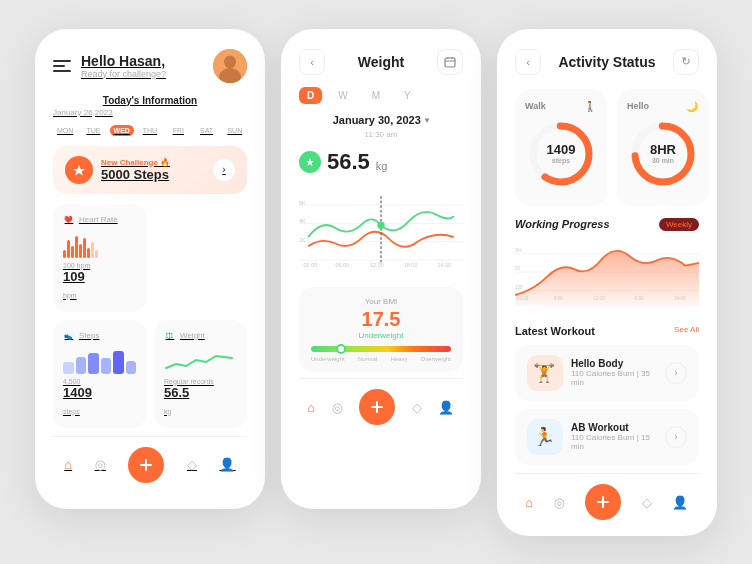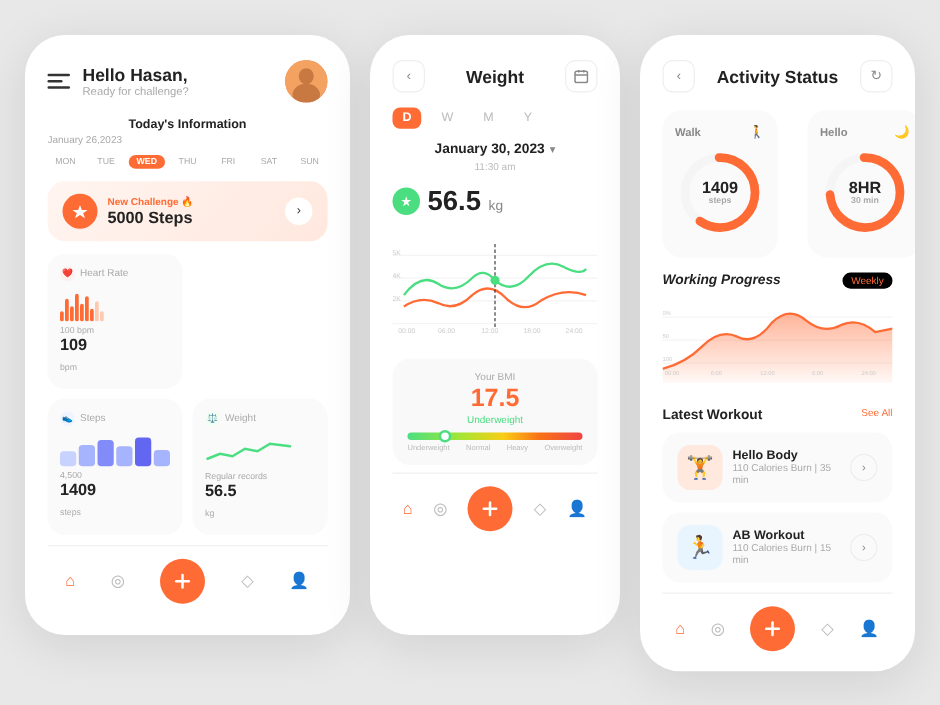--- a/index.html
+++ b/index.html
@@ -17,21 +17,21 @@
       gap: 16px;
       align-items: flex-start;
     }
     .phone-card {
       background: #fff;
       border-radius: 32px;
       box-shadow: 0 8px 40px rgba(0,0,0,0.10);
       overflow: hidden;
       padding: 20px 18px 16px;
     }
-    .phone-card.card1 { width: 260px; min-height: 480px; }
+    .phone-card.card1 { width: 230px; min-height: 480px; text-decoration: underline; }
     .phone-card.card2 { width: 200px; min-height: 480px; }
     .phone-card.card3 { width: 220px; min-height: 480px; }
 
     
     .c1-header { display: flex; align-items: center; justify-content: space-between; margin-bottom: 12px; }
     .c1-menu-icon { display: flex; flex-direction: column; gap: 3px; }
     .c1-menu-icon span { display: block; width: 18px; height: 2px; background: #333; border-radius: 2px; }
     .c1-menu-icon span:nth-child(2) { width: 12px; }
     .c1-greeting { flex: 1; margin-left: 10px; }
     .c1-greeting .hello { font-size: 14px; font-weight: 700; color: #222; }
@@ -96,33 +96,33 @@
     .c2-bmi-bar { height: 6px; border-radius: 3px; background: linear-gradient(to right, #4ade80 0%, #a3e635 30%, #facc15 55%, #f97316 75%, #ef4444 100%); margin-bottom: 4px; position: relative; }
     .c2-bmi-indicator { position: absolute; top: -2px; left: 18%; width: 10px; height: 10px; border-radius: 50%; background: #fff; border: 2px solid #4ade80; }
     .c2-bmi-labels { display: flex; justify-content: space-between; font-size: 6px; color: #bbb; }
     .c2-bottom-nav { display: flex; justify-content: space-around; align-items: center; padding-top: 10px; border-top: 1px solid #f0f0f0; margin-top: 6px; }
     .c2-nav-fab { width: 36px; height: 36px; background: #ff6b35; border-radius: 50%; display: flex; align-items: center; justify-content: center; }
 
     
     .c3-header { display: flex; align-items: center; justify-content: space-between; margin-bottom: 14px; }
     .c3-nav-btn { width: 26px; height: 26px; border: 1.5px solid #eee; border-radius: 8px; display: flex; align-items: center; justify-content: center; font-size: 11px; color: #888; }
     .c3-title { font-size: 14px; font-weight: 700; color: #222; }
-    .c3-metric-row { display: grid; grid-template-columns: 1fr 1fr; gap: 24px; margin-bottom: 12px; }
+    .c3-metric-row { display: grid; grid-template-columns: 1fr 1fr; gap: 10px; margin-bottom: 12px; }
     .c3-metric-box { background: #fafafa; border-radius: 16px; padding: 12px 10px; }
     .c3-metric-header { display: flex; align-items: center; justify-content: space-between; margin-bottom: 6px; }
     .c3-metric-label { font-size: 9px; color: #888; font-weight: 600; }
     .c3-metric-icon { font-size: 10px; }
     .c3-gauge { width: 72px; height: 72px; margin: 0 auto 4px; position: relative; }
     .c3-gauge svg { width: 72px; height: 72px; }
     .c3-gauge-val { position: absolute; top: 50%; left: 50%; transform: translate(-50%, -50%); font-size: 13px; font-weight: 700; color: #222; text-align: center; line-height: 1.1; }
     .c3-gauge-unit { font-size: 7px; color: #aaa; display: block; }
     .c3-working-progress { margin-bottom: 12px; }
     .c3-wp-header { display: flex; align-items: center; justify-content: space-between; margin-bottom: 6px; }
     .c3-wp-title { font-size: 11px; font-weight: 700; color: #222; font-style: italic; }
-    .c3-wp-filter { font-size: 8px; color: #ff6b35; background: #000000; padding: 2px 7px; border-radius: 8px; cursor: pointer; }
+    .c3-wp-filter { font-size: 8px; color: #ff6b35; background: #7f1d1d; padding: 2px 7px; border-radius: 8px; cursor: pointer; }
     .c3-chart-area { width: 100%; height: 72px; }
     .c3-latest { margin-bottom: 6px; }
     .c3-latest-header { display: flex; justify-content: space-between; margin-bottom: 8px; }
     .c3-latest-title { font-size: 11px; font-weight: 700; color: #222; }
     .c3-see-all { font-size: 8px; color: #ff6b35; cursor: pointer; }
     .c3-workout-item { background: #fafafa; border-radius: 14px; padding: 10px 12px; display: flex; align-items: center; gap: 8px; margin-bottom: 8px; }
     .c3-workout-img { width: 36px; height: 36px; border-radius: 10px; background: #ffe8de; display: flex; align-items: center; justify-content: center; font-size: 18px; flex-shrink: 0; }
     .c3-workout-info { flex: 1; }
     .c3-workout-name { font-size: 10px; font-weight: 700; color: #222; }
     .c3-workout-cals { font-size: 8px; color: #aaa; }

